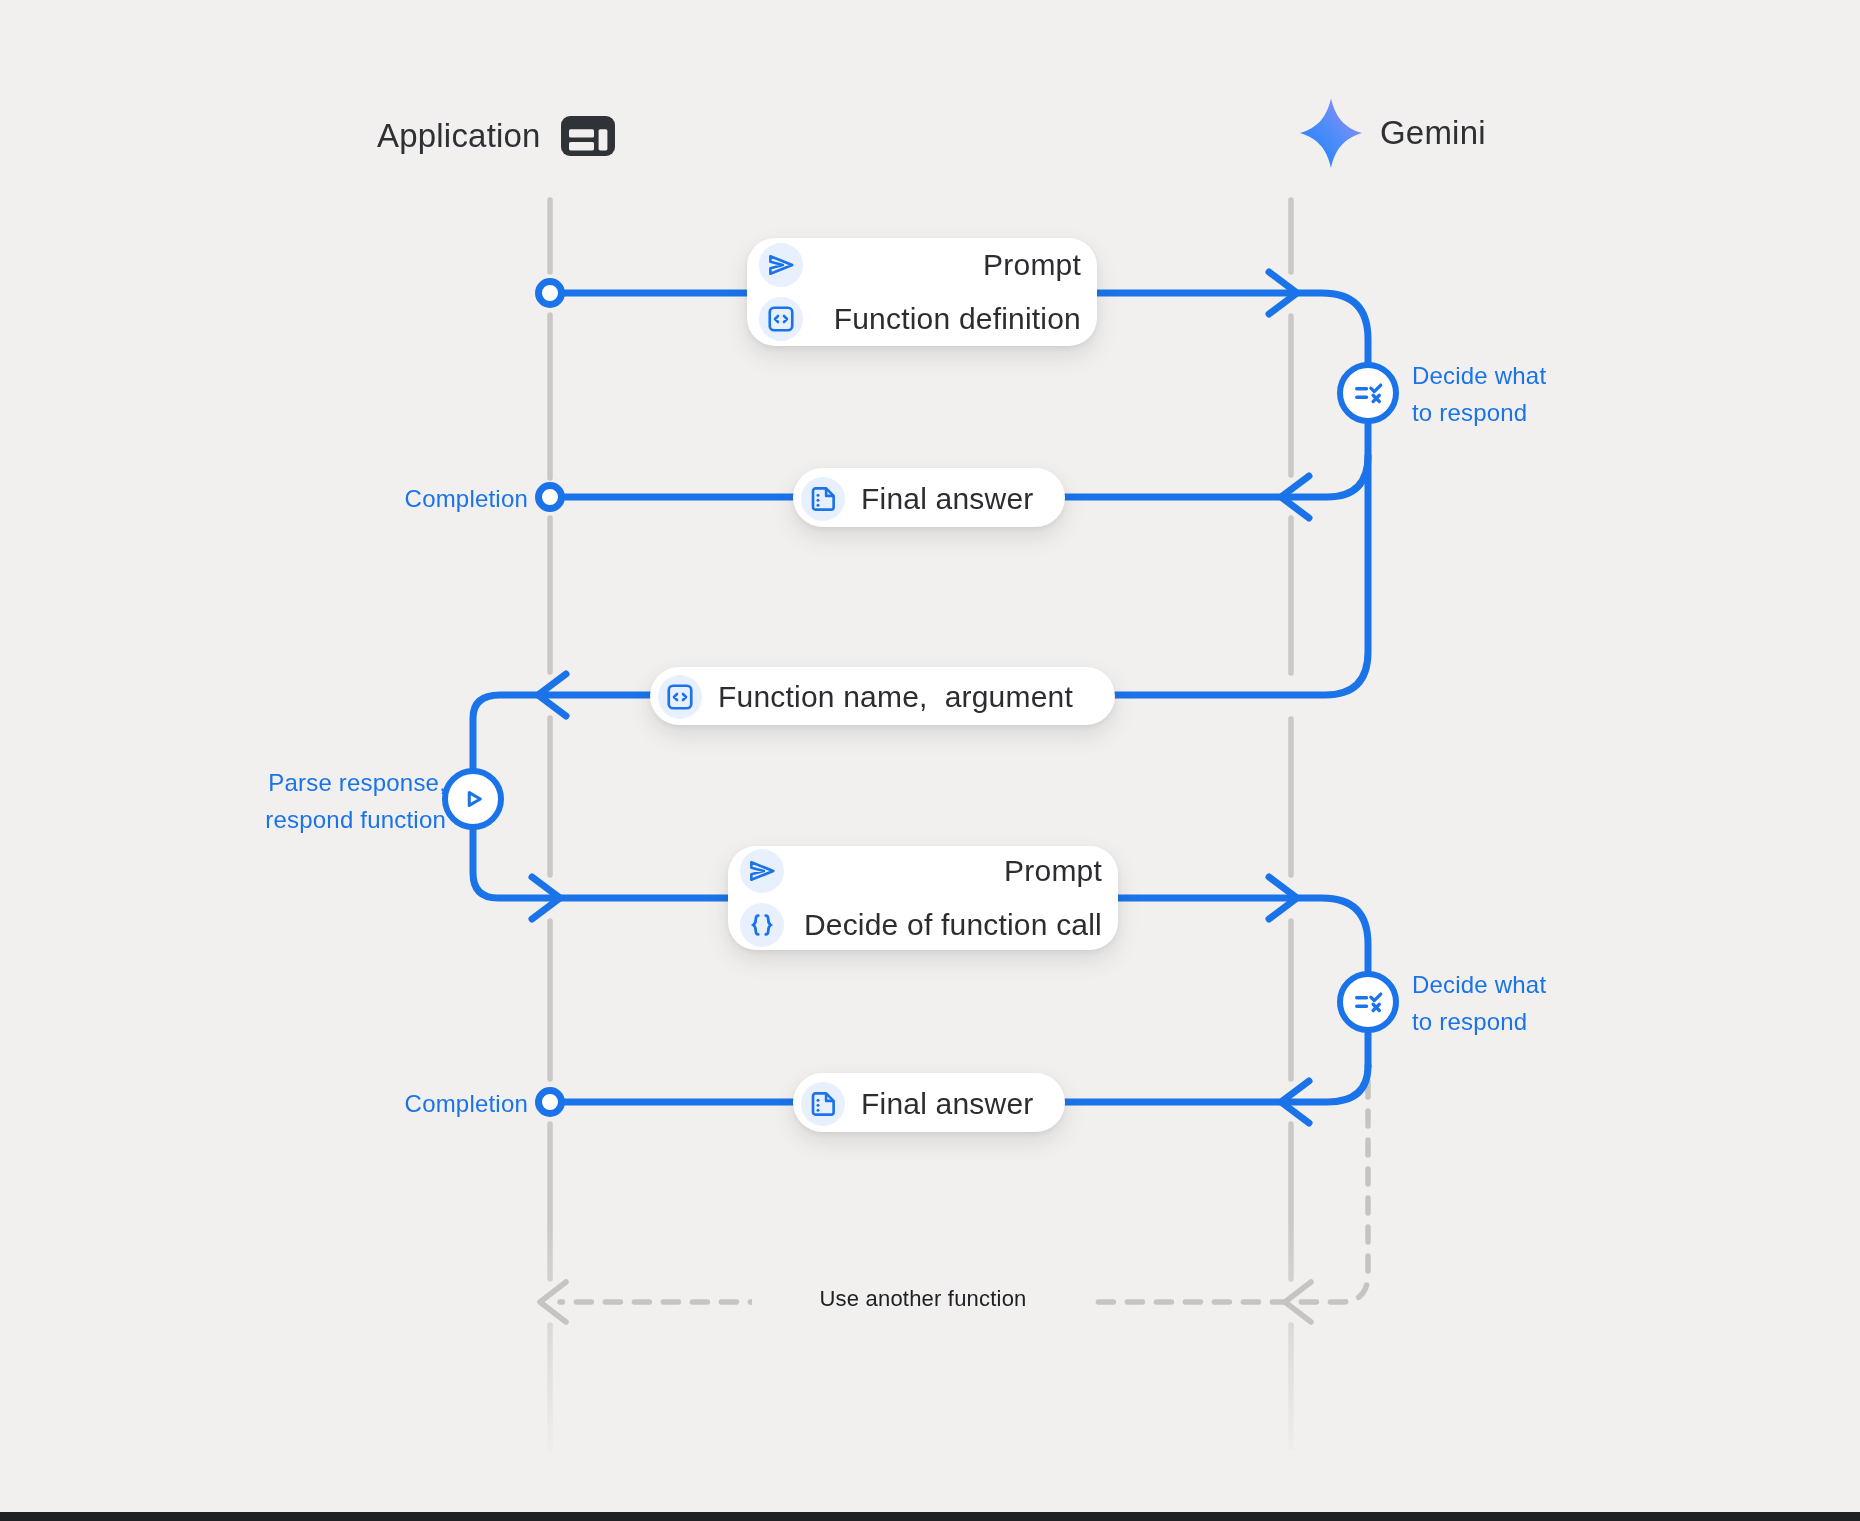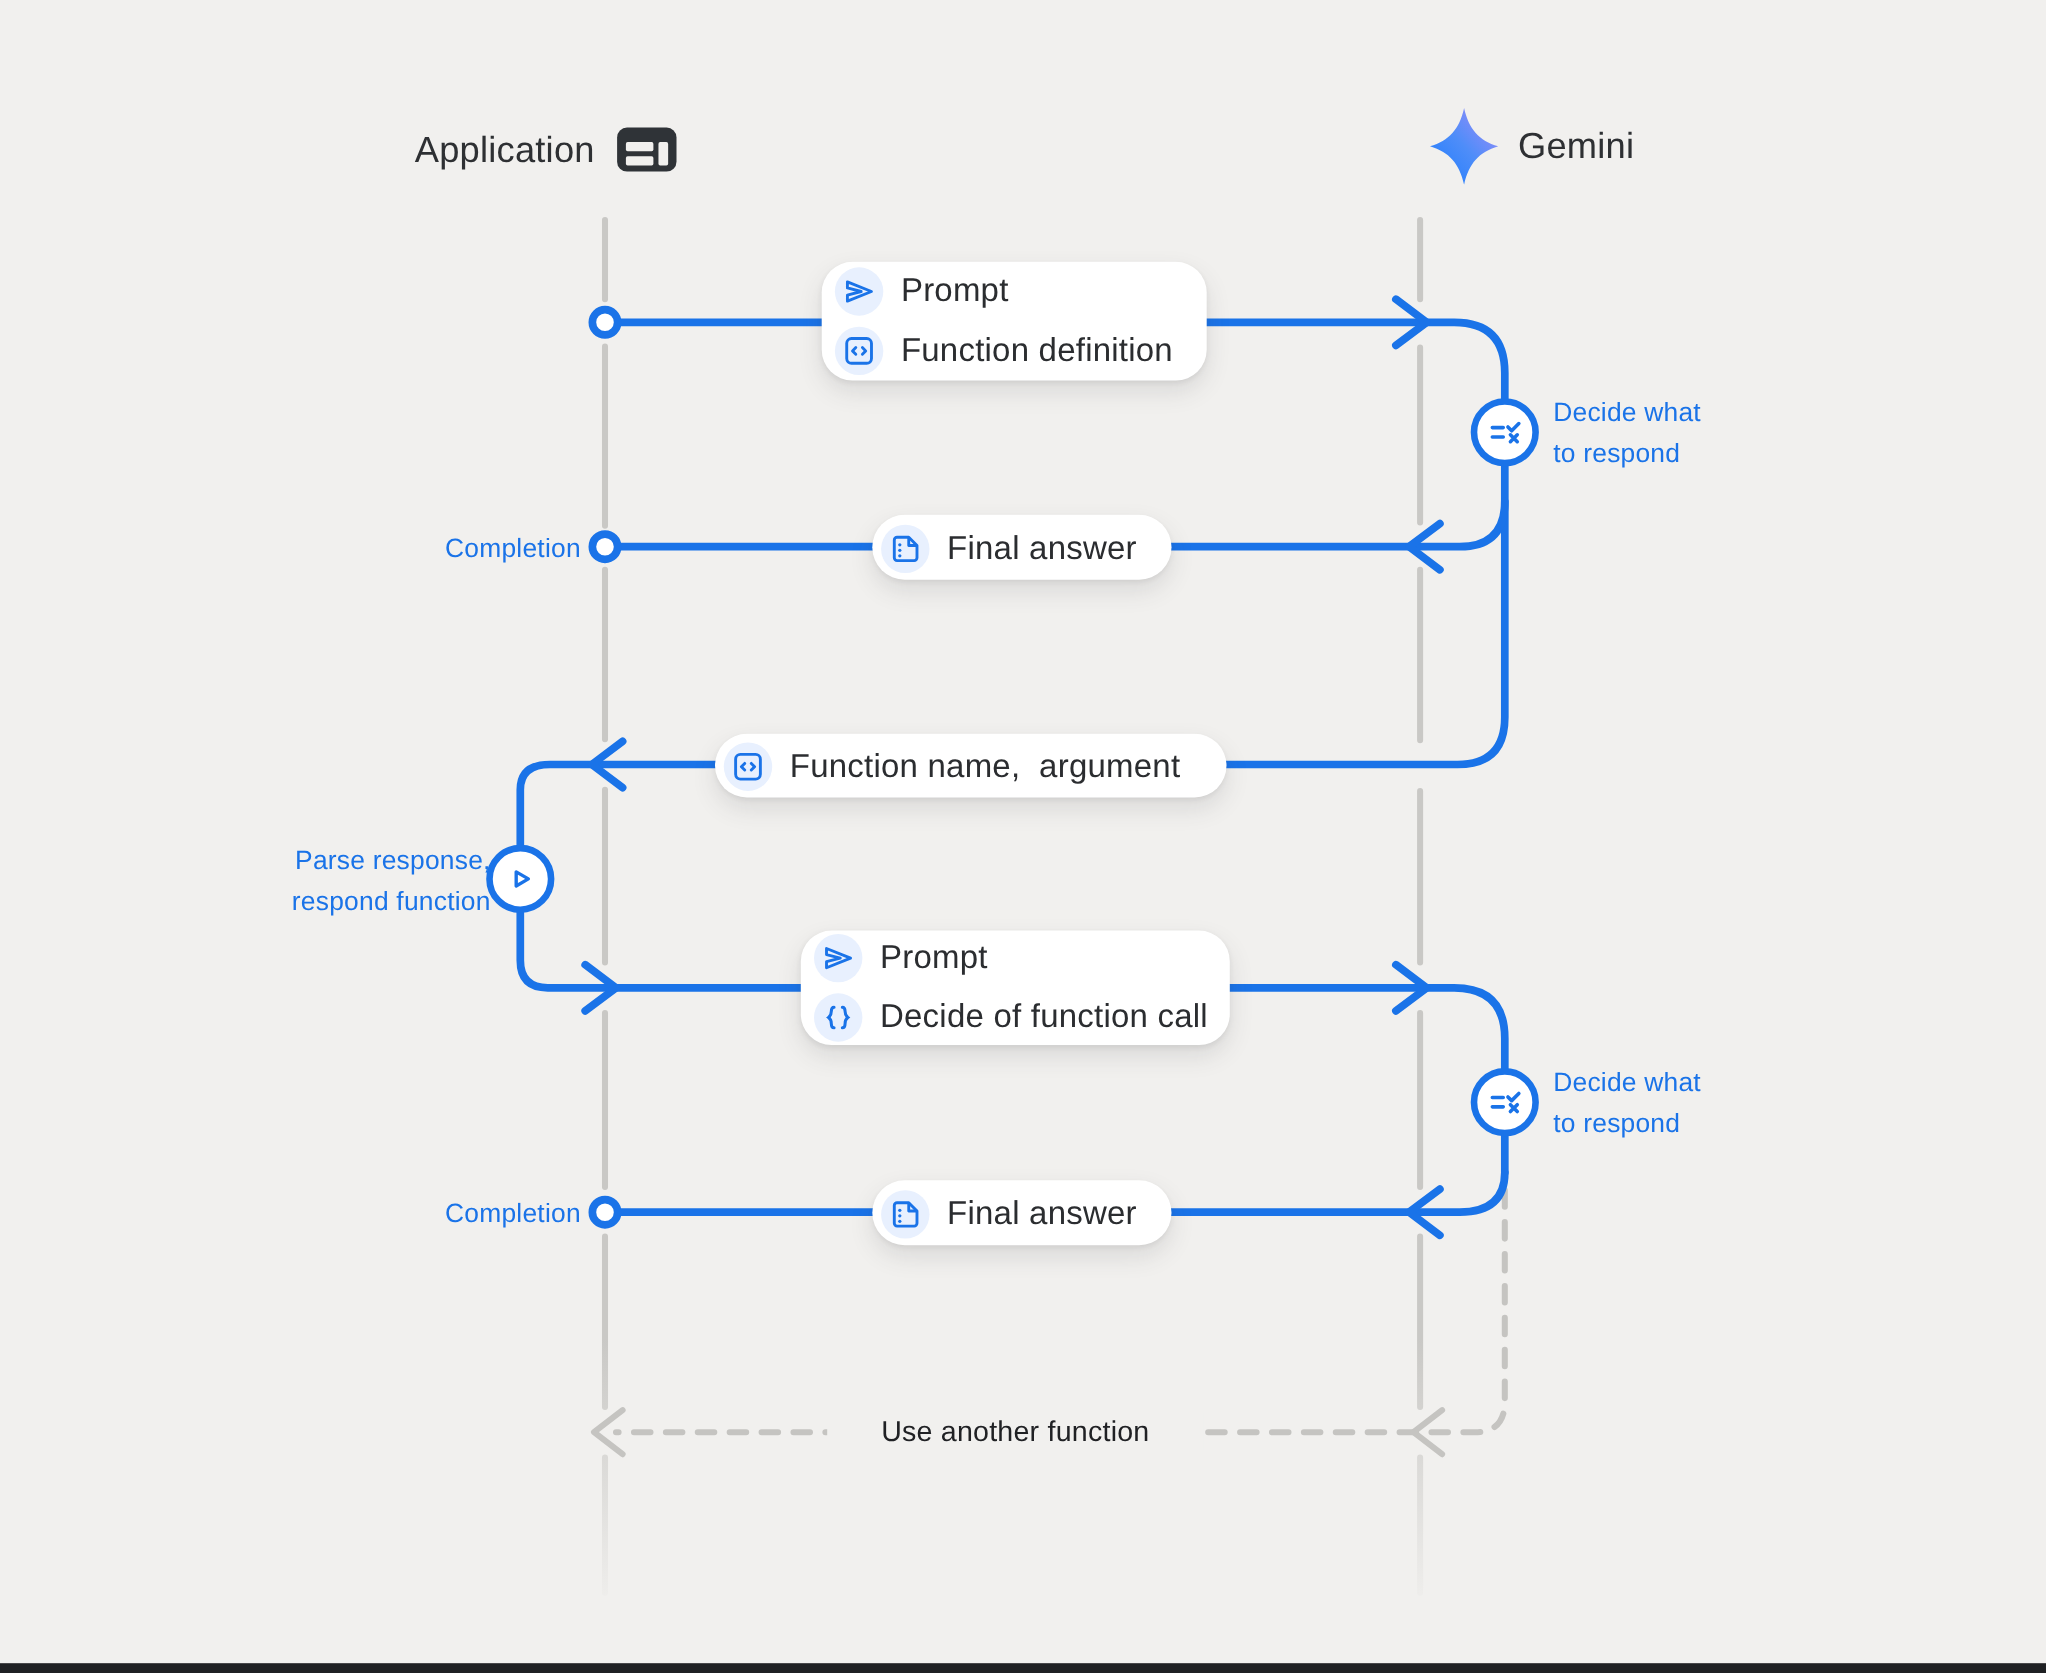--- a/index.html
+++ b/index.html
@@ -10,32 +10,32 @@
   .actor{position:absolute;display:flex;align-items:center;gap:18px;margin-left:40px;}
   .actor-label{font-size:33px;font-weight:500;color:#2e3033;letter-spacing:.2px;}
 
   .msg-box{position:absolute;background:#ffffff;border-radius:28px;
            box-shadow:0 10px 22px rgba(60,64,67,.13),0 2px 5px rgba(60,64,67,.08);
            display:flex;flex-direction:column;justify-content:center;gap:10px;padding:12px 16px 12px 12px;
            box-sizing:border-box;}
   .msg-pill{position:absolute;background:#ffffff;border-radius:32px;
             box-shadow:0 10px 22px rgba(60,64,67,.13),0 2px 5px rgba(60,64,67,.08);
             display:flex;align-items:center;gap:16px;padding:2px 24px 0 8px;box-sizing:border-box;}
-  .msg-row{display:flex;align-items:center;gap:16px;}
+  .msg-row{display:flex;align-items:center;gap:16px;justify-content:space-between;}
   .icon-chip{width:44px;height:44px;border-radius:50%;background:#e8f0fe;flex:0 0 auto;
              display:flex;align-items:center;justify-content:center;}
   .msg-label{font-size:30px;font-weight:500;color:#2b2d30;white-space:pre;letter-spacing:.2px;}
 
   .blue-note{position:absolute;color:#1a73e8;font-size:24px;font-weight:500;line-height:37px;letter-spacing:.2px;}
   .note-right{text-align:right;}
 
   .node-circle{position:absolute;width:50px;height:50px;border:6px solid #1a73e8;border-radius:50%;
                background:#ffffff;display:flex;align-items:center;justify-content:center;}
 
-  .loop-label{position:absolute;background:#f1f0ee;text-align:center;font-size:26px;font-weight:500;
+  .loop-label{position:absolute;background:#f1f0ee;text-align:center;font-size:22px;font-weight:500;
               color:#202124;padding:2px 6px;letter-spacing:.2px;}
 
   .bottom-bar{position:absolute;left:0;top:1512px;width:1860px;height:9px;background:#1f2023;}
 </style>
 </head>
 <body>
 
 <div id="canvas">
 
   <svg id="flow-svg" width="1860" height="1521" viewBox="0 0 1860 1521">

